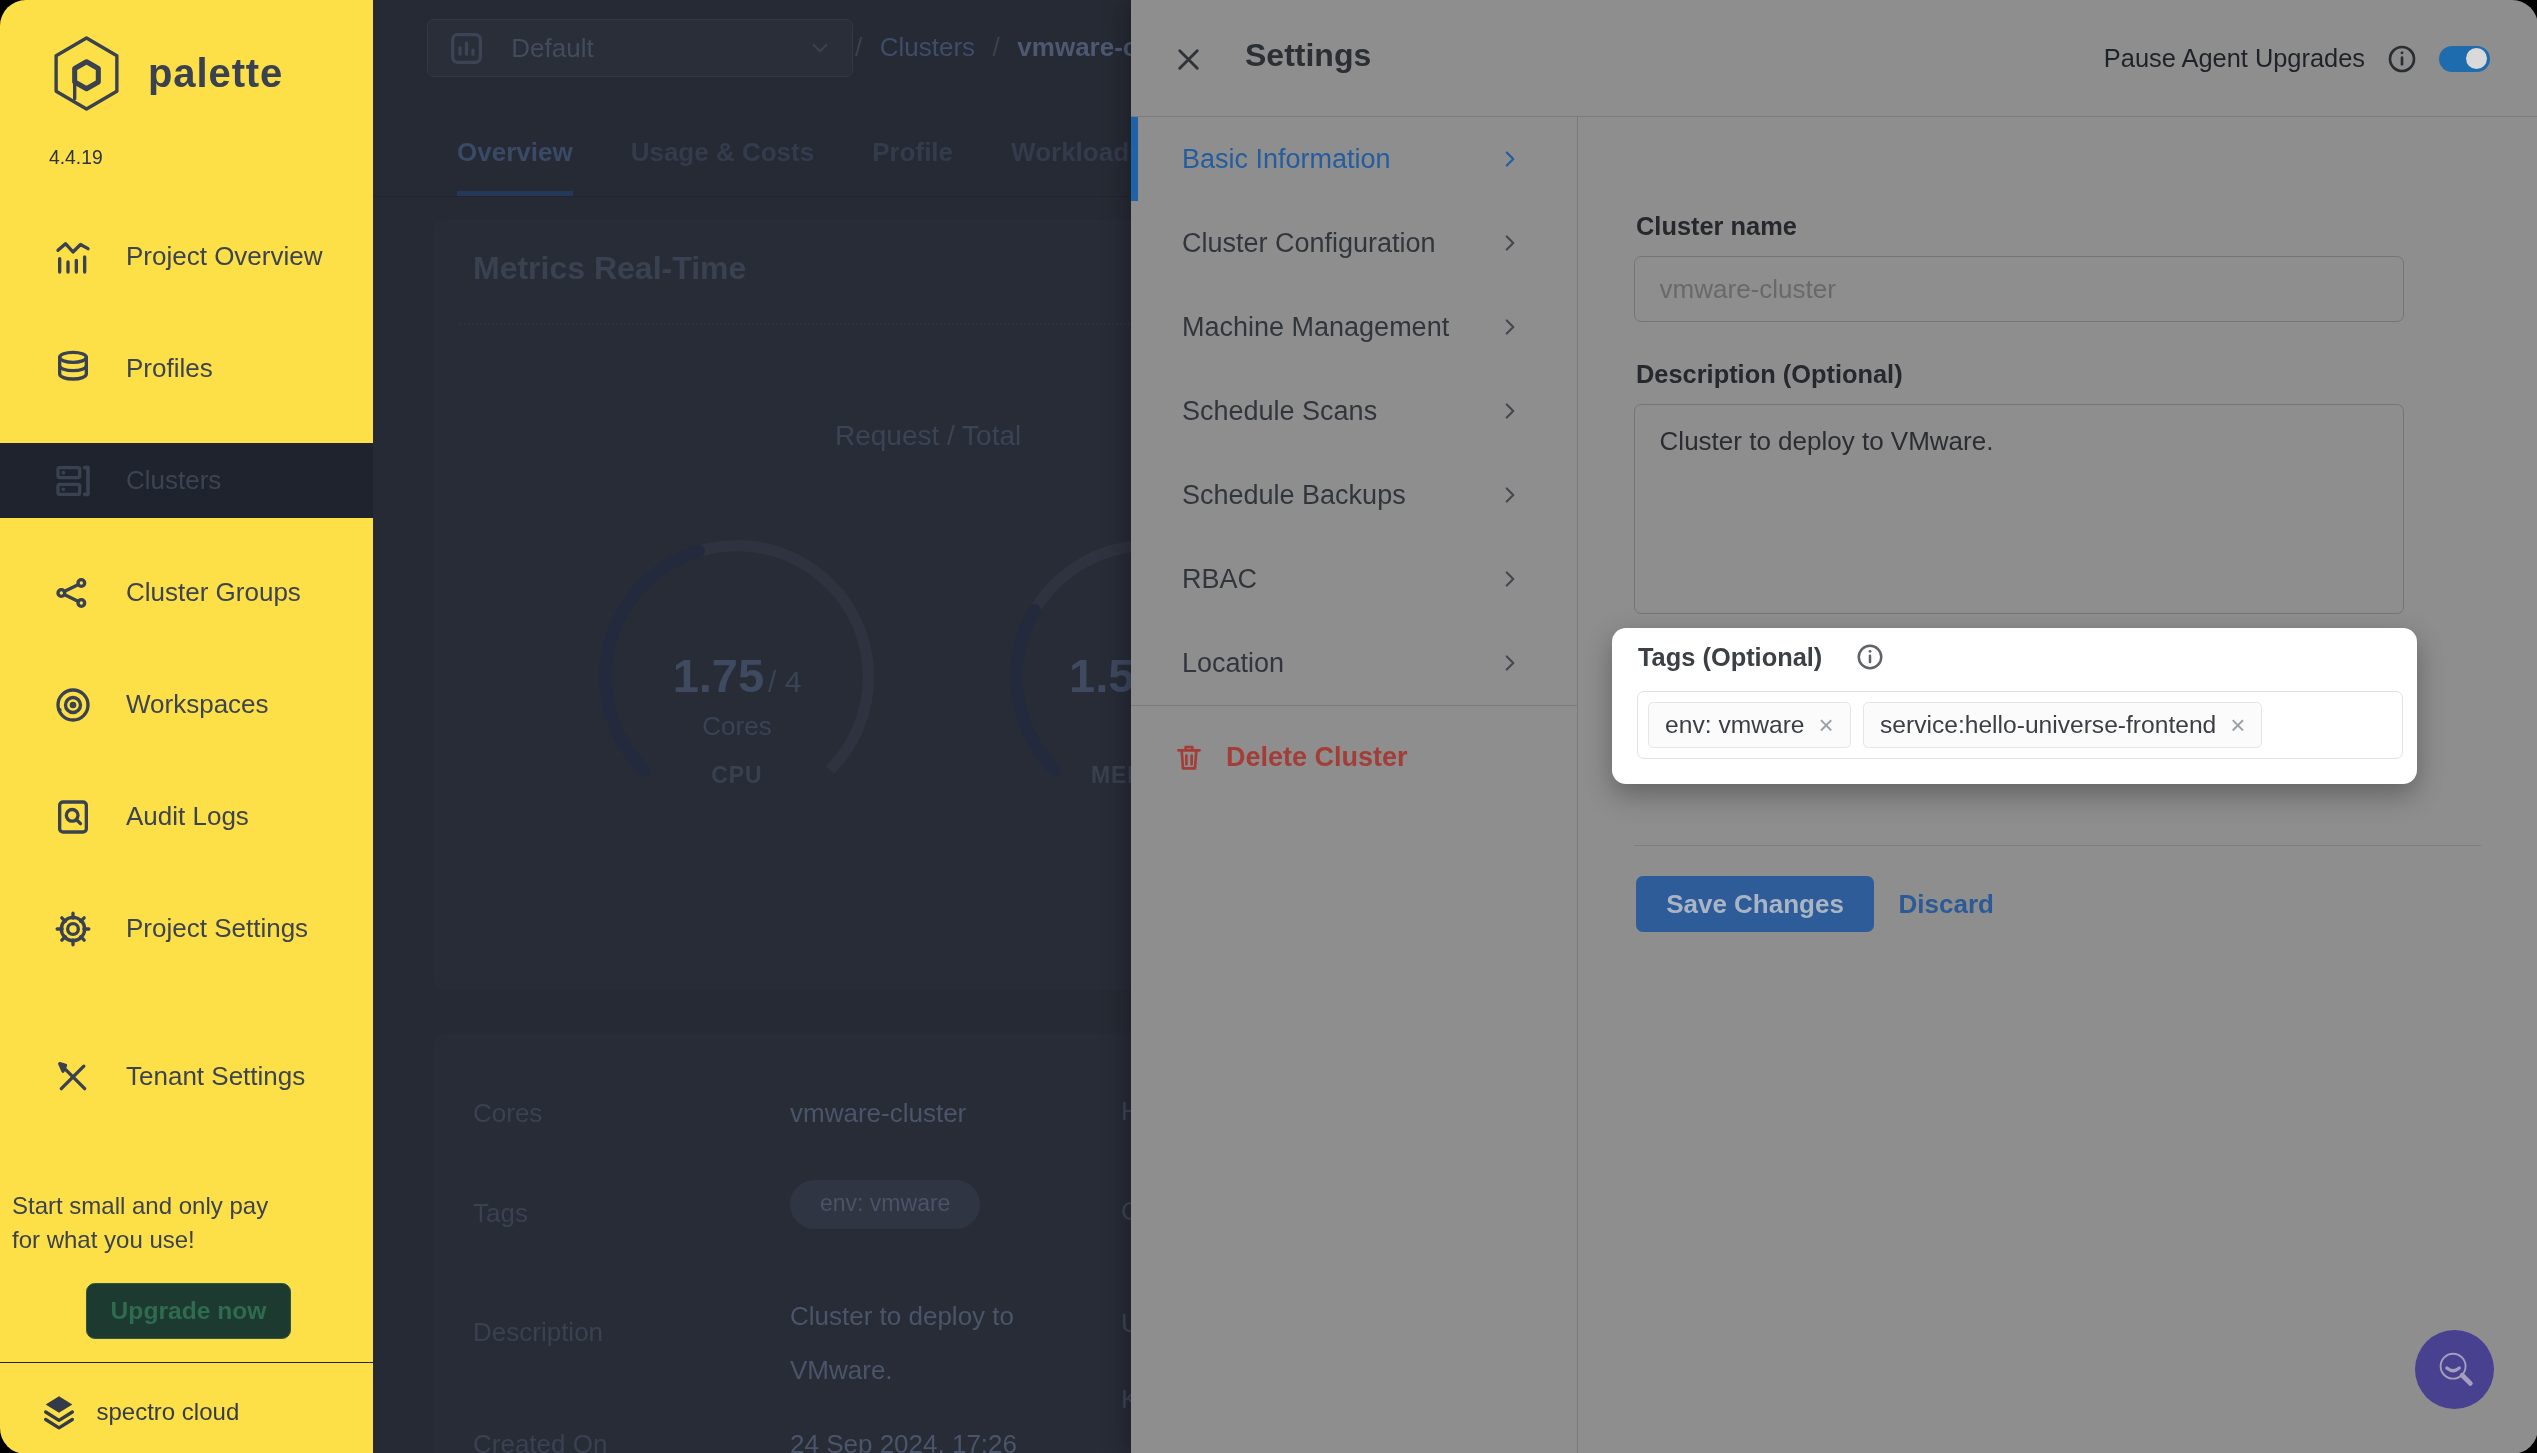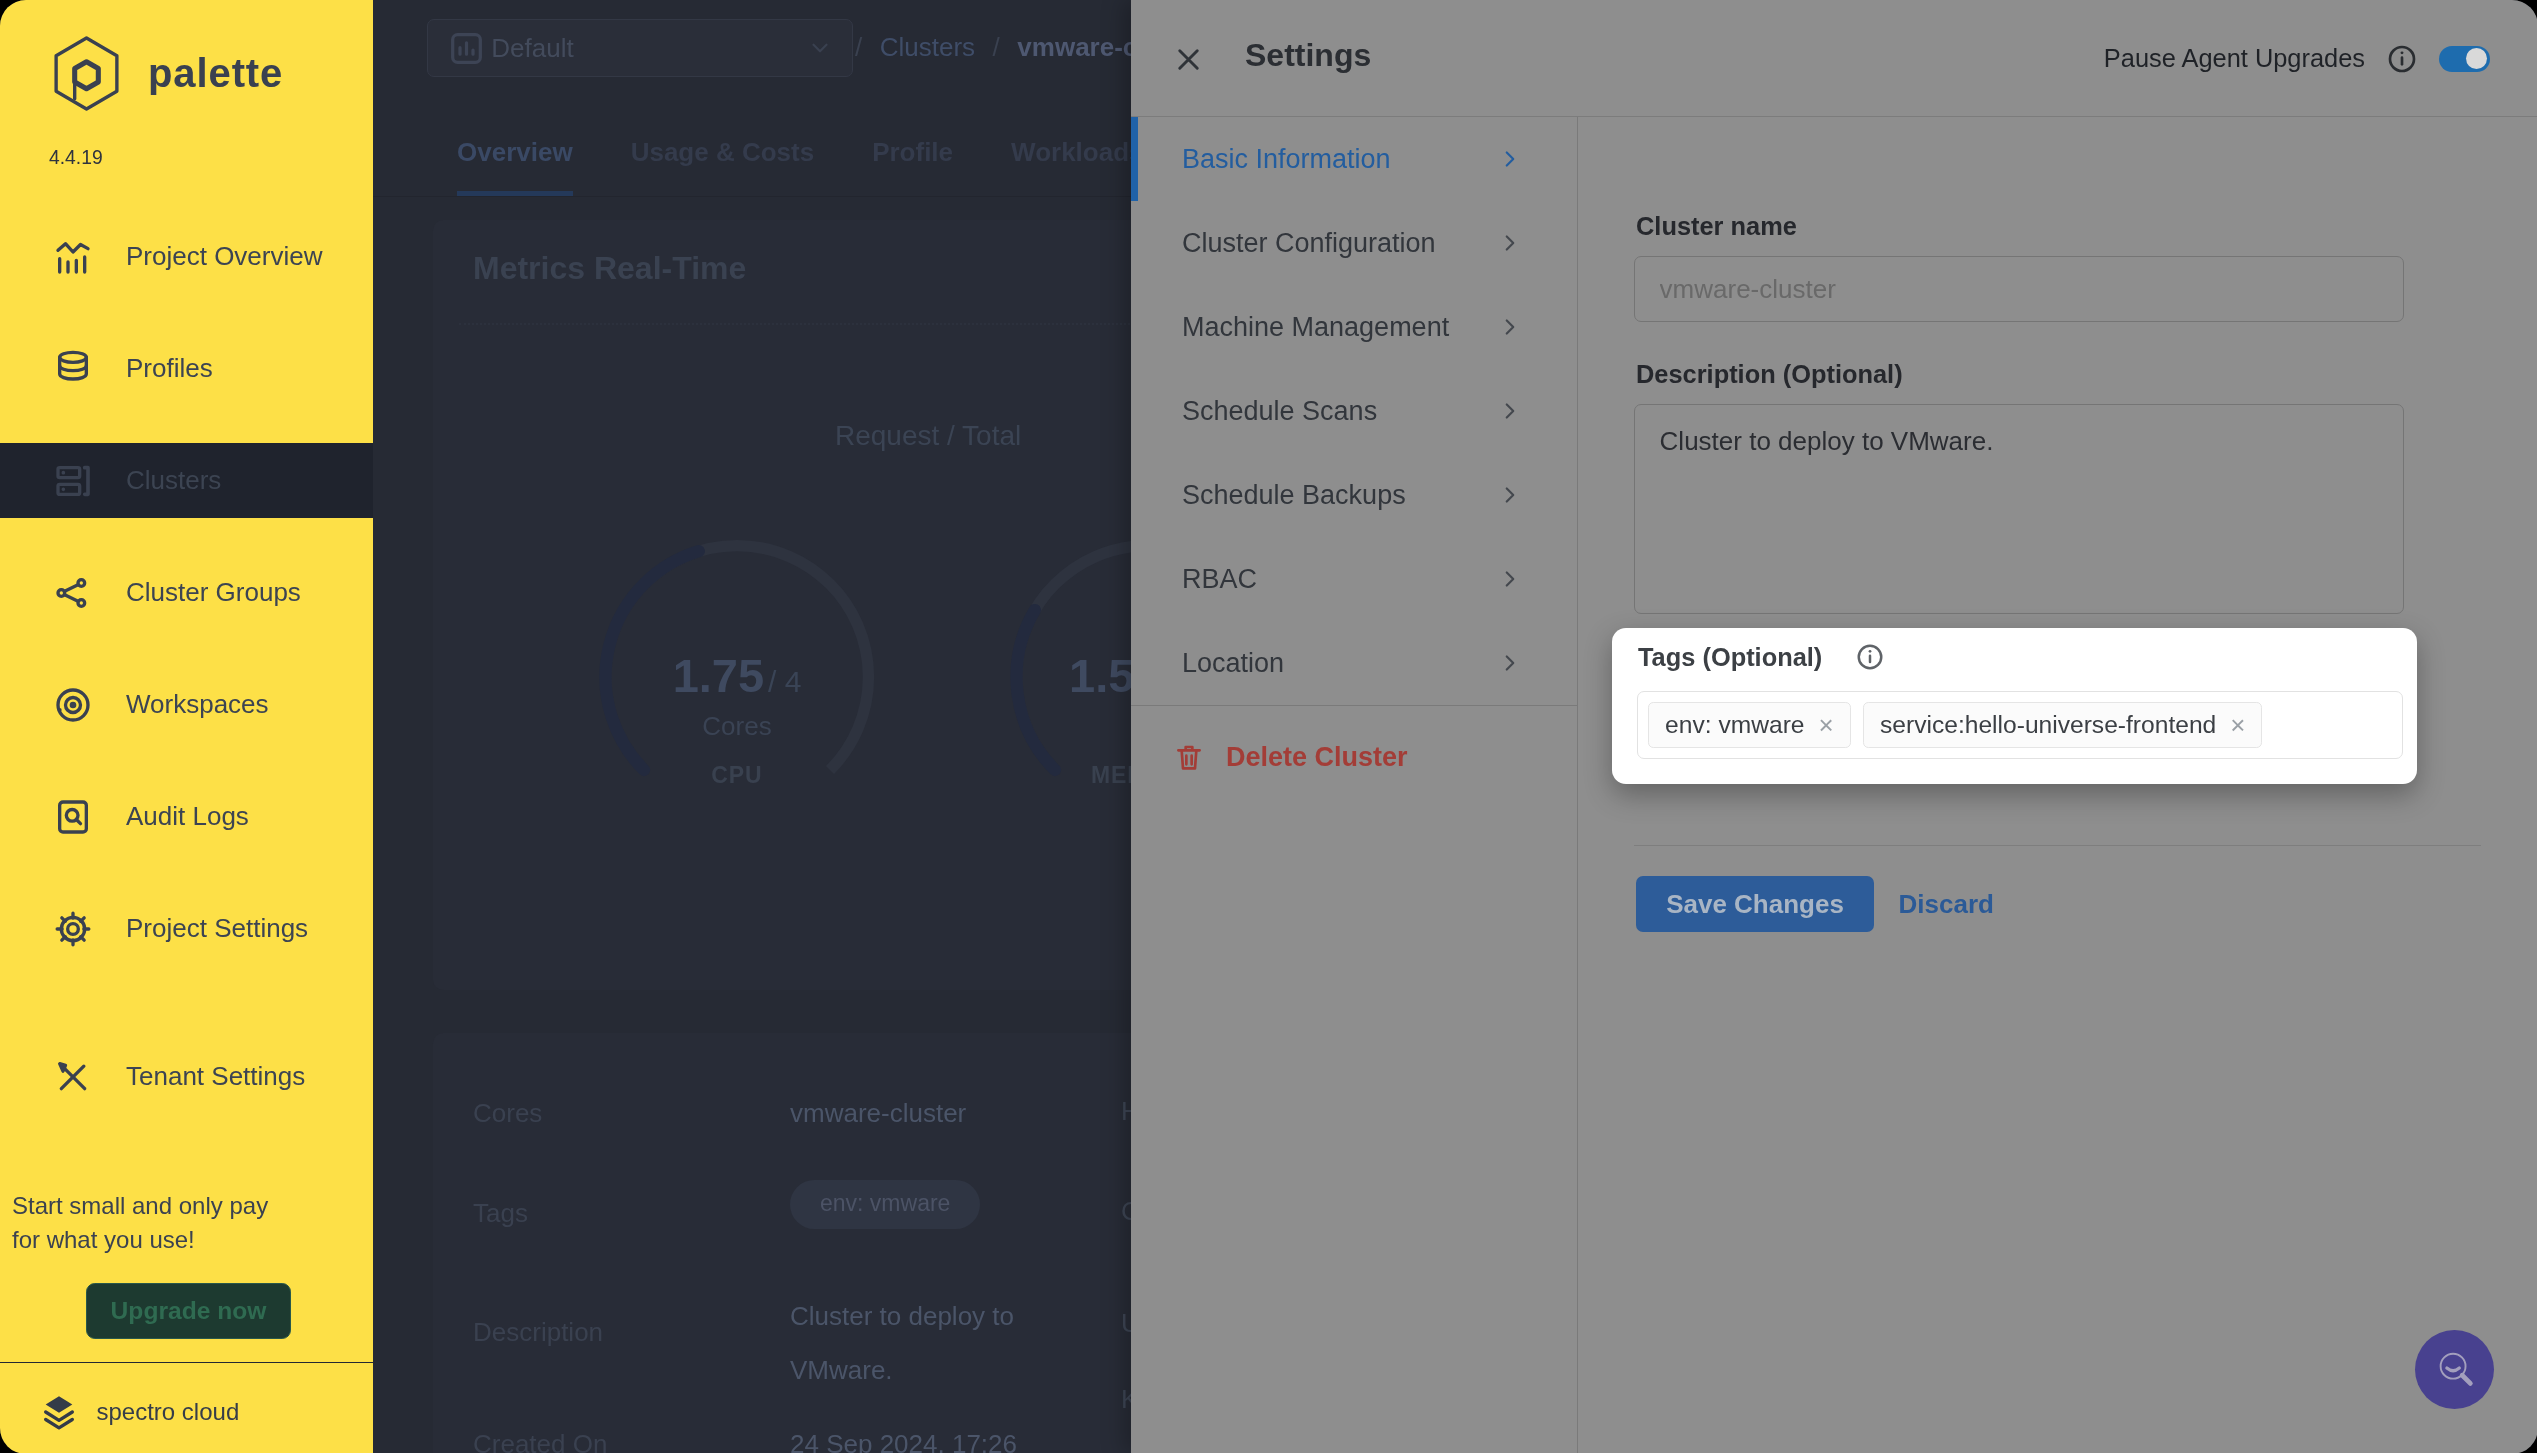--- a/index.html
+++ b/index.html
@@ -25,21 +25,21 @@
   .promo{position:absolute;left:12px;top:1189px;width:100%;text-align:left;font-size:24px;line-height:34px;color:#3b4250}
   .upgrade-btn{position:absolute;left:86px;top:1283px;width:205px;height:56px;border-radius:8.8px;background:#1d3a30;border:1.8px solid #29584a;color:#2f6b51;font-size:24.6px;font-weight:600;cursor:pointer;font-family:inherit}
   .side-div{position:absolute;left:0;top:1362px;width:100%;border-top:1.8px solid #232833}
   .side-footer{position:absolute;left:39px;right:23px;top:1384px;height:56px;display:flex;align-items:center;gap:17.5px}
   .sc-logo{width:40px;height:40px;color:#343b48}
   .sc-name{font-size:24px;color:#363d49;flex:1}
   .collapse{width:30px;height:30px;color:#3a4150;cursor:pointer}
 
   
   .content{position:absolute;left:373px;top:0;width:758px;height:100%;background:#262a34;overflow:hidden}
-  .proj-select{position:absolute;left:54px;top:19.3px;width:426px;height:58px;background:#2a2e39;border:1.8px solid #333845;border-radius:7px;display:flex;align-items:center;gap:5px;padding:0 19.3px;cursor:pointer}
+  .proj-select{position:absolute;left:54px;top:19.3px;width:426px;height:58px;background:#2a2e39;border:1.8px solid #333845;border-radius:7px;display:flex;align-items:center;gap:25px;padding:0 19.3px;cursor:pointer}
   .ps-icon{width:39px;height:39px;color:#3d4455;flex:none}
   .ps-text{font-size:26px;color:#434b5c}
   .ps-caret{margin-left:auto;width:26px;height:26px;color:#3a4150}
   .breadcrumb{position:absolute;left:482px;top:32px;display:flex;gap:17.5px;font-size:26px;align-items:center;white-space:nowrap}
   .bc-sep{color:#3a4150}
   .bc-link{color:#3f4d68;cursor:pointer}
   .bc-cur{color:#4e5871;font-weight:600}
   .tabbar{position:absolute;left:0;top:113px;width:100%;height:84px;display:flex;gap:58px;padding-left:84px;border-bottom:1.8px solid #22252e}
   .tab{display:flex;align-items:center;font-size:26px;font-weight:600;color:#343b4c;border-bottom:5.3px solid transparent;cursor:pointer;white-space:nowrap}
   .tab.active{color:#3a4965;border-color:#24395a}

